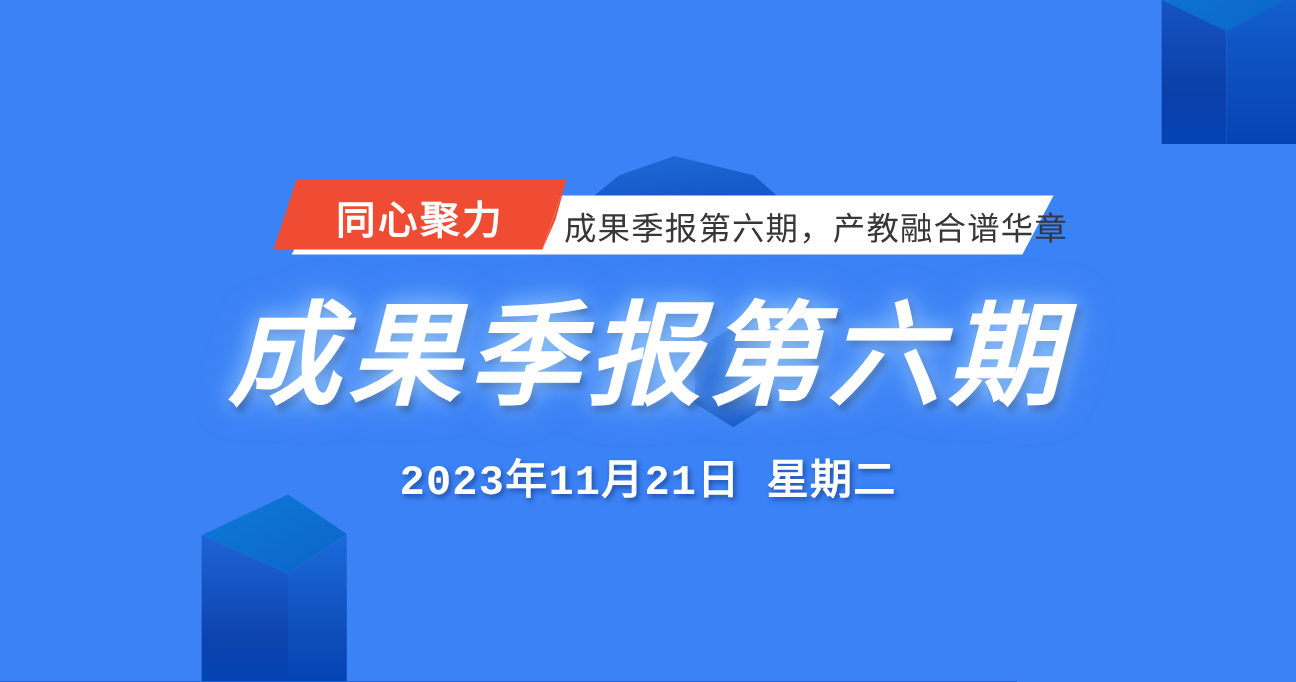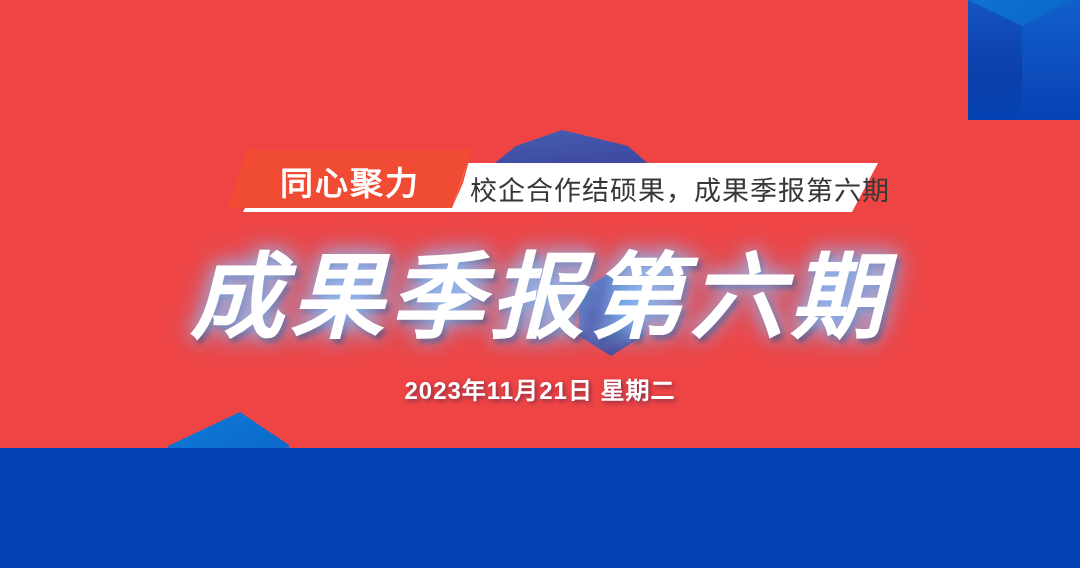--- a/index.html
+++ b/index.html
@@ -12,22 +12,22 @@
   }
 
   body {
     font-family:"Liberation Sans", "DejaVu Sans", sans-serif;
     background:#0443b4;
   }
 
   .poster {
     position:relative;
     width:1080px;
-    height:448px;
-    background:#ef4444;
+    height:568px;
+    background:#3b82f6;
     overflow:hidden;
   }
 
   
   .deco-layer {
     position:absolute;
     inset:0;
     width:1080px;
     height:568px;
     pointer-events:none;
@@ -105,22 +105,22 @@
   .date-wrap {
     position:absolute;
     left:0;
     top:371px;
     width:1080px;
     text-align:center;
   }
 
   .date-line {
     display:inline-block;
-    font-family:Liberation Sans, sans-serif;
-    font-size:24px;
+    font-family:Liberation Mono, monospace;
+    font-size:35px;
     font-weight:bold;
     letter-spacing:1px;
     color:#ffffff;
     white-space:nowrap;
     text-shadow:2px 2px 4px rgba(0,25,80,0.45);
   }
 </style>
 </head>
 <body>
 
@@ -194,21 +194,21 @@
       <polygon points="268,20 878,20 852,69 243,69" fill="#ffffff"></polygon>
 
       <polygon points="247,7 472,7 452,65 228,65" fill="#f04b33"></polygon>
 
       <polygon points="452,65 472,7 463,40" fill="#f04b33"></polygon>
     </svg>
   </div>
 
   <div class="banner-tag-text">同心聚力</div>
 
-  <div class="banner-sub-text">校企合作结硕果，成果季报第六期</div>
+  <div class="banner-sub-text">成果季报第六期，产教融合谱华章</div>
 
   <div class="title-wrap">
     <span class="main-title">成果季报第六期</span>
   </div>
 
   <div class="date-wrap">
     <span class="date-line">2023年11月21日  星期二</span>
   </div>
 
 </div>

